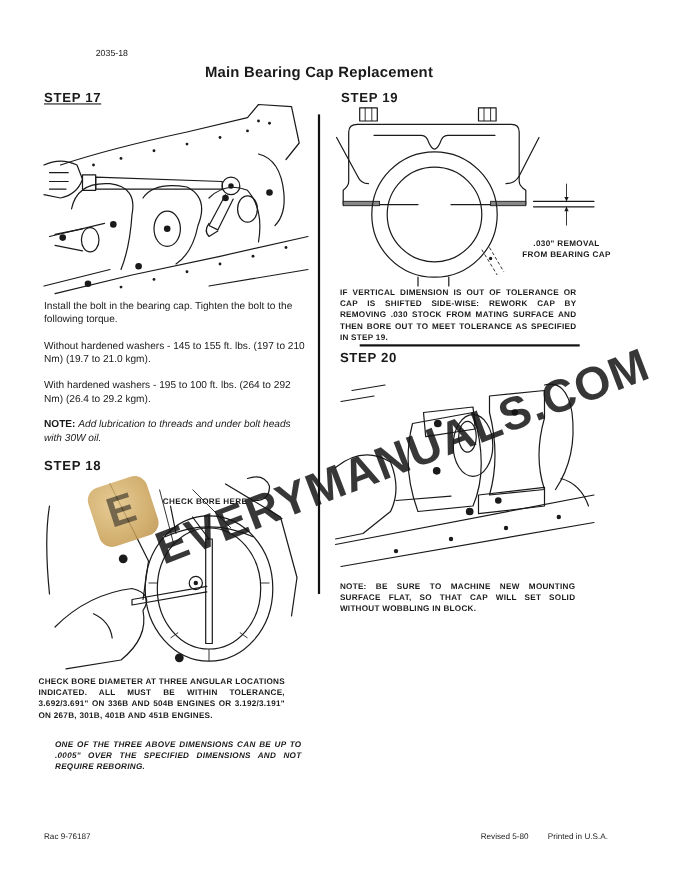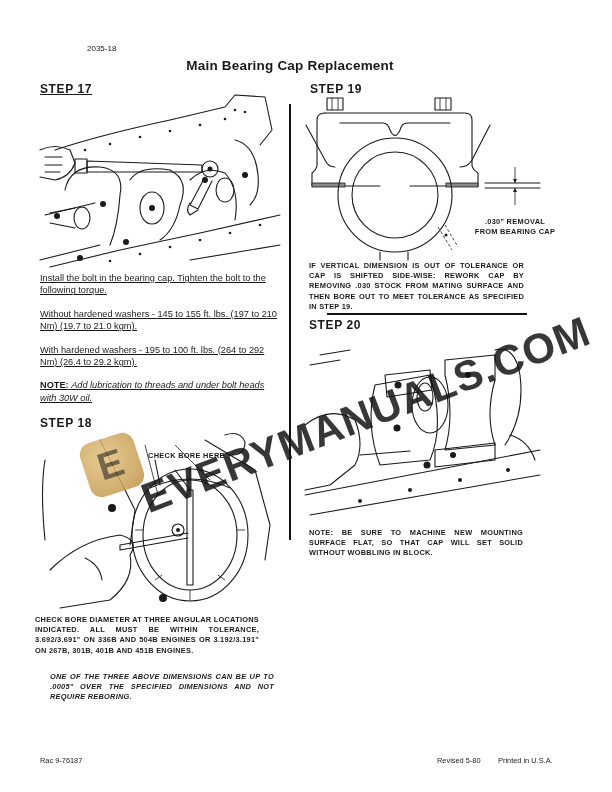--- a/index.html
+++ b/index.html
@@ -2,21 +2,21 @@
 <html><head>
 <meta charset="utf-8">
 <style>
   html, body { margin: 0; padding: 0; background: #ffffff; }
   body { width: 612px; height: 792px; position: relative; overflow: hidden;
          font-family: "Liberation Sans", sans-serif; color: #1a1a1a; }
   .abs { position: absolute; }
   .page-num { left: 40px; top: 44px; font-size: 8px; padding-left: 47px; }
   .title { left: 0; width: 580px; top: 58px; text-align: center; font-size: 13.5px; font-weight: bold; letter-spacing: 0.2px; }
   .step { font-size: 12px; font-weight: bold; letter-spacing: 0.6px; }
-  .body-text { font-size: 9.2px; line-height: 12.4px; text-decoration: underline; }
+  .body-text { font-size: 9.2px; line-height: 12.4px; }
   .body-text p { margin: 0 0 11px 0; }
   .caps { font-size: 7.4px; font-weight: bold; line-height: 10.2px; text-align: justify; letter-spacing: 0.25px; }
   .caps.italic { font-style: italic; }
   .divider { left: 289px; top: 104px; width: 2px; height: 436px; background: #111; }
   .footer { font-size: 7.4px; top: 756px; }
   svg { position: absolute; overflow: visible; }
   svg .ln { fill: none; stroke: #1a1a1a; stroke-width: 1.1; stroke-linecap: round; stroke-linejoin: round; }
   svg .thin { fill: none; stroke: #1a1a1a; stroke-width: 0.8; }
   svg .fl { fill: #1a1a1a; }
   .watermark { left: 60px; top: 408px; font-size: 42px; font-weight: bold; color: rgba(20,20,20,0.85);

